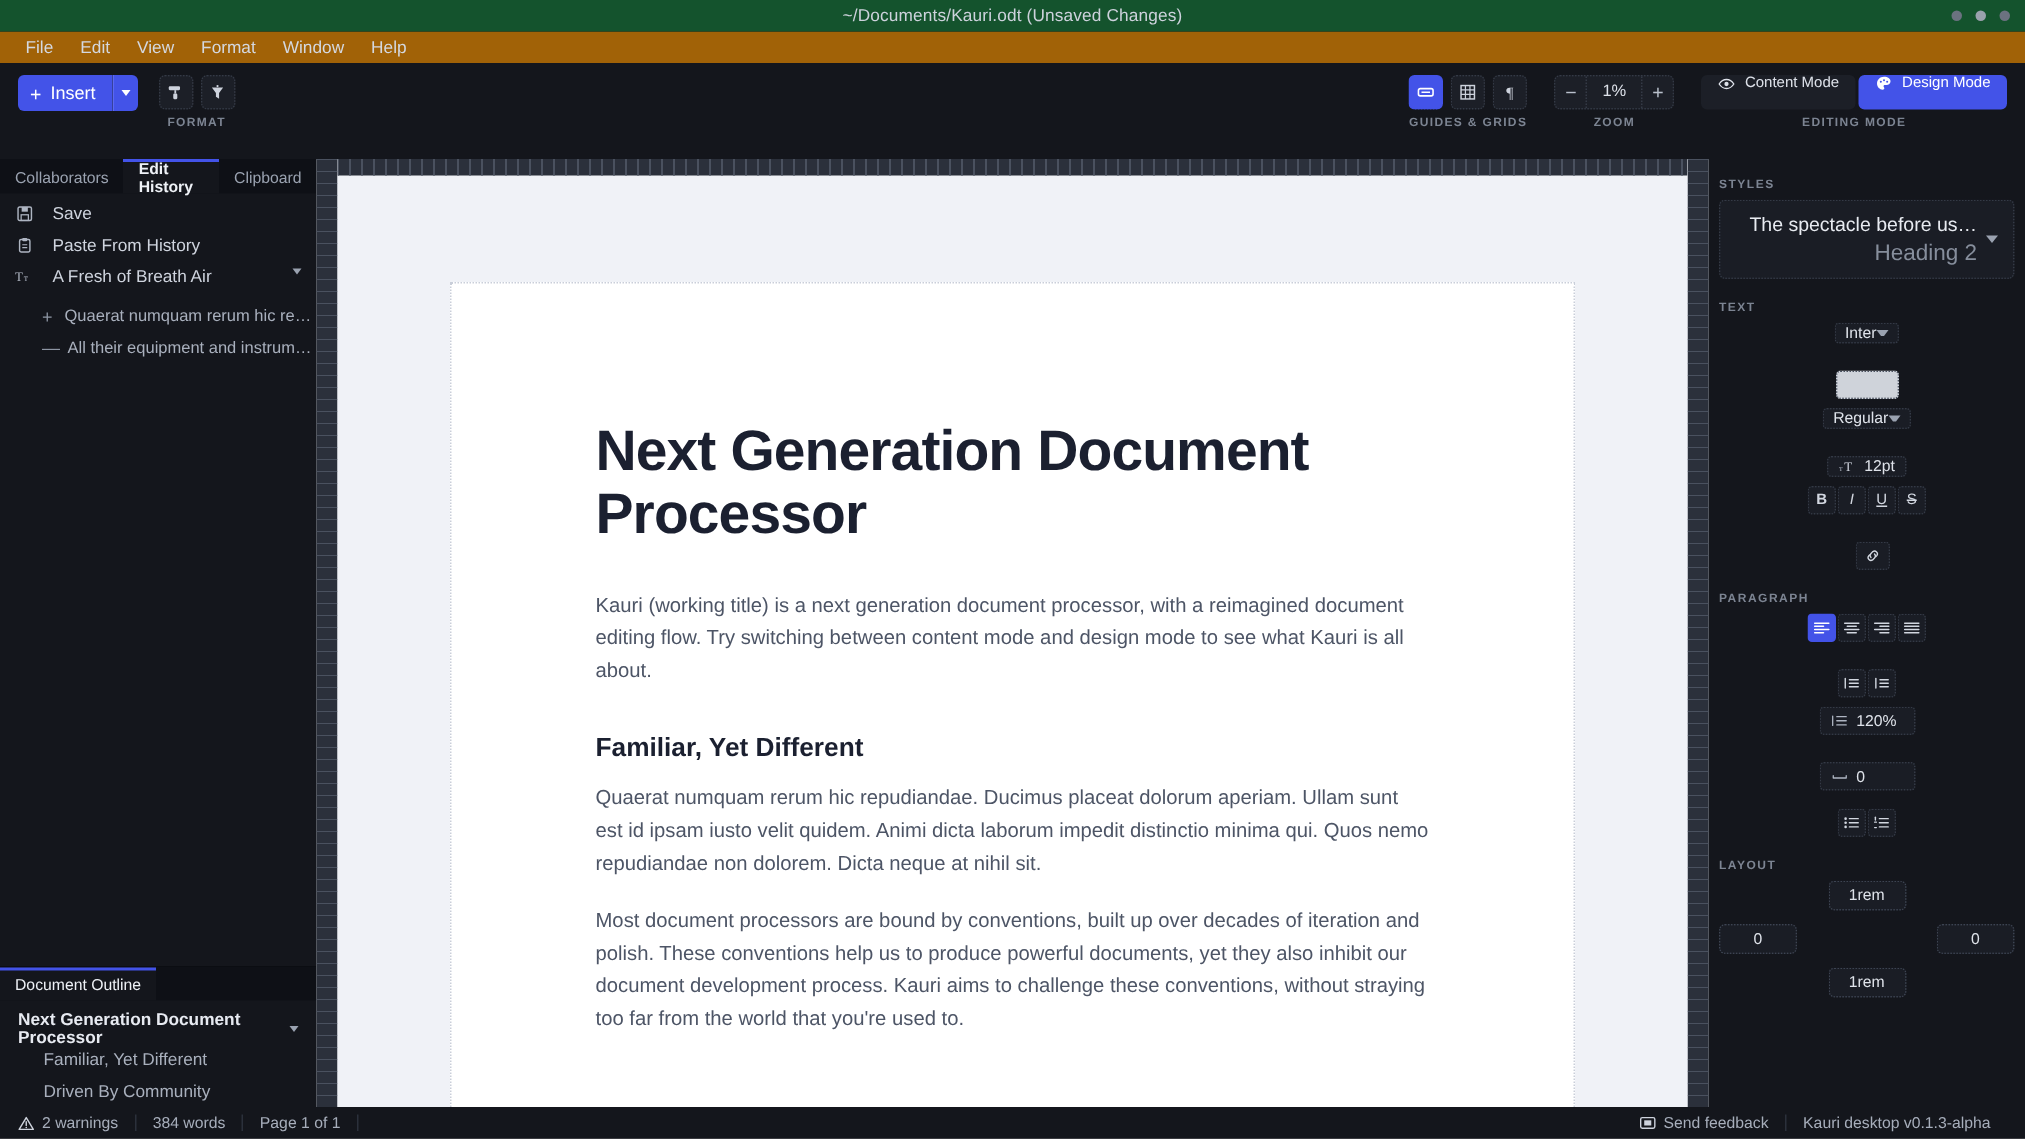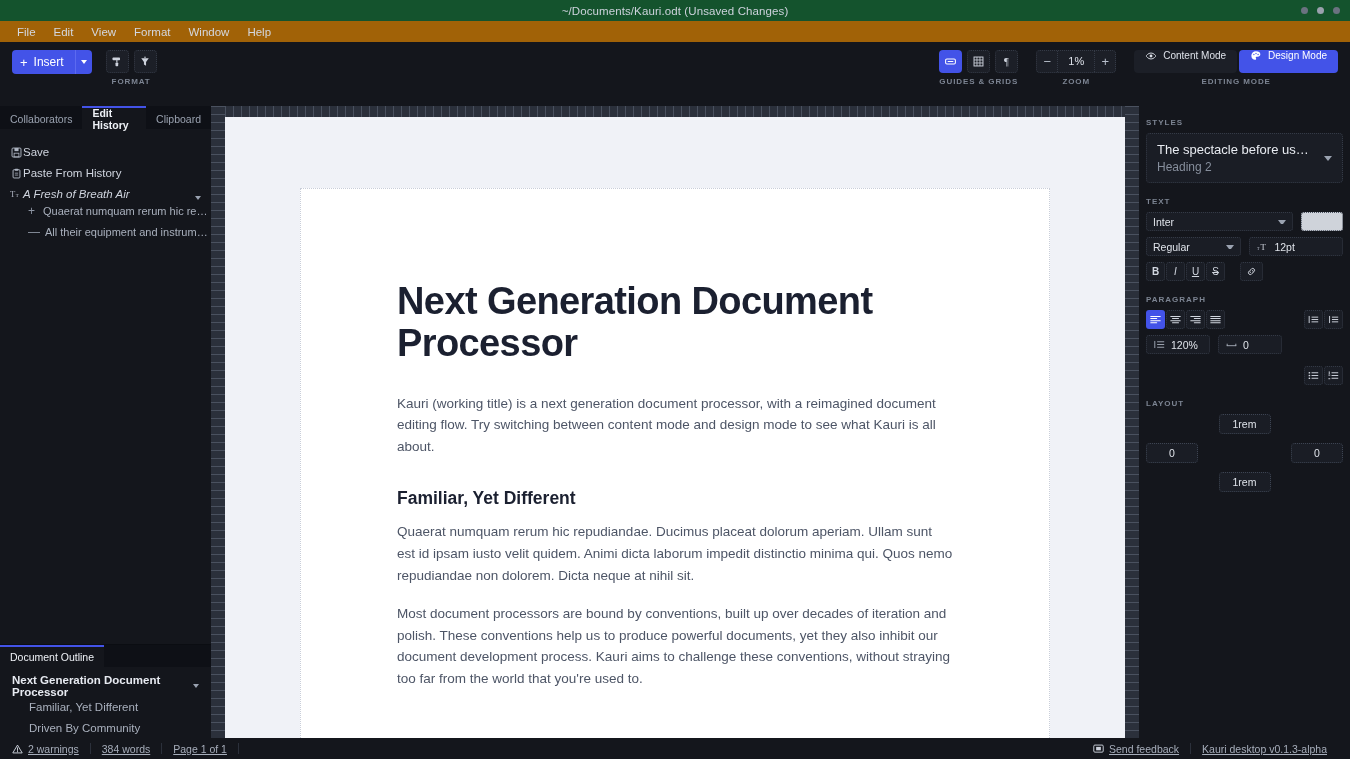--- a/index.html
+++ b/index.html
@@ -111,25 +111,25 @@
   .tabs { display: flex; height: 23px; flex: 0 0 23px; background: #0e1016; align-items: stretch; }
   .tab {
     font-size: 10.5px; color: #9aa2b0; padding: 0 10px;
     display: flex; align-items: center; cursor: pointer;
     border-top: 2px solid transparent;
   }
   .tab.active { color: #eef1f6; background: #14161c; border-top-color: #4353e8; font-weight: bold; }
 
   .panel-list { padding: 8px 0 0 0; }
   .pl-item {
-    display: flex; align-items: flex-end; gap: 0;
+    display: flex; align-items: flex-start; gap: 12px;
     height: 21px; padding: 0 10px; font-size: 11.5px; color: #cfd4de; cursor: pointer;
   }
   .pl-item .ico { width: 13px; display: flex; justify-content: center; color: #aeb5c2; }
-  .pl-item.italic .lbl { font-style: italic; }
+  .pl-item.italic .lbl { }
   .pl-item .caret-d { margin-left: auto; width:0;height:0;
     border-left:3.5px solid transparent;border-right:3.5px solid transparent;border-top:4px solid #9aa2b0; }
   .pl-sub {
     display: flex; align-items: center; gap: 8px;
     height: 21px; padding: 0 10px 0 28px; font-size: 11px; color: #a9b0bd; cursor: pointer;
     white-space: nowrap; overflow: hidden;
   }
   .pl-sub .mk { color: #8d95a3; font-size: 12px; width: 9px; }
 
   .left-spacer { flex: 1; }
@@ -180,36 +180,36 @@
   
   .right-panel {
     width: 211px; flex: 0 0 211px; background: #14161c;
     padding: 12px 7px; overflow: hidden;
   }
   .sec-label { font-size: 8px; font-weight: bold; color: #7c8492; letter-spacing: 1px; margin-bottom: 6px; }
   .sec { margin-bottom: 14px; }
 
   .style-card {
     border: 1px dotted #343a46; border-radius: 4px; background: #1a1d25;
-    padding: 8px 10px; display: flex; align-items: center; cursor: pointer;
+    padding: 8px 10px; display: flex; align-items: center; cursor: pointer; text-align: right;
   }
   .style-card .txt { flex: 1; min-width: 0; }
   .style-card .t1 { font-size: 13px; color: #e8ebf1; white-space: nowrap; overflow: hidden; text-overflow: ellipsis; }
-  .style-card .t2 { font-size: 12px; color: #868e9c; margin-top: 3px; }
+  .style-card .t2 { font-size: 15px; color: #868e9c; margin-top: 3px; }
   .style-card .caret-d { width:0;height:0; margin-left:6px;
     border-left:4px solid transparent;border-right:4px solid transparent;border-top:5px solid #9aa2b0; }
 
   .field {
     height: 19px; border: 1px dotted #343a46; border-radius: 3px; background: #1a1d25;
     display: flex; align-items: center; padding: 0 6px; font-size: 10.5px; color: #dfe3ea; cursor: pointer;
   }
   .field .caret-d { margin-left: auto; width:0;height:0;
     border-left:3px solid transparent;border-right:3px solid transparent;border-top:4px solid #9aa2b0;
     border-left-width:3px; padding-left:2px; }
-  .row { display: flex; gap: 8px; align-items: center; margin-bottom: 6px; }
+  .row { display: flex; gap: 18px; align-items: center; margin-bottom: 6px; flex-direction: column; }
   .swatch { width: 42px; height: 19px; border-radius: 3px; border: 1px dotted #4a515f; }
 
   .mini-btn {
     width: 19px; height: 19px; border-radius: 3px; background: #1a1d25;
     border: 1px dotted #343a46; display: flex; align-items: center; justify-content: center;
     color: #d2d7e0; font-size: 10px; cursor: pointer;
   }
   .mini-btn.active { background: #4353e8; border-color: #4353e8; color: #fff; }
   .mini-group { display: flex; gap: 1px; }
 
@@ -225,21 +225,21 @@
   .layout-val {
     min-width: 52px; height: 20px; border: 1px dotted #3d4452; border-radius: 4px;
     background: #1a1d25; display: flex; align-items: center; justify-content: center;
     font-size: 10.5px; color: #dfe3ea; padding: 0 10px; cursor: text;
   }
 
   
   .statusbar {
     height: 21px; flex: 0 0 21px; background: #14161c;
     display: flex; align-items: center; padding: 0 12px;
-    font-size: 10.5px; color: #a7aebb; text-decoration: underline;
+    font-size: 10.5px; color: #a7aebb;
   }
   .sb-item { display: flex; align-items: center; gap: 5px; padding: 0 11px; cursor: default; }
   .sb-item:first-child { padding-left: 0; }
   .sb-sep { width: 1px; height: 11px; background: #2b303b; }
   .sb-right { margin-left: auto; display: flex; align-items: center; }
 </style>
 </head>
 <body>
 
 <div class="app">

